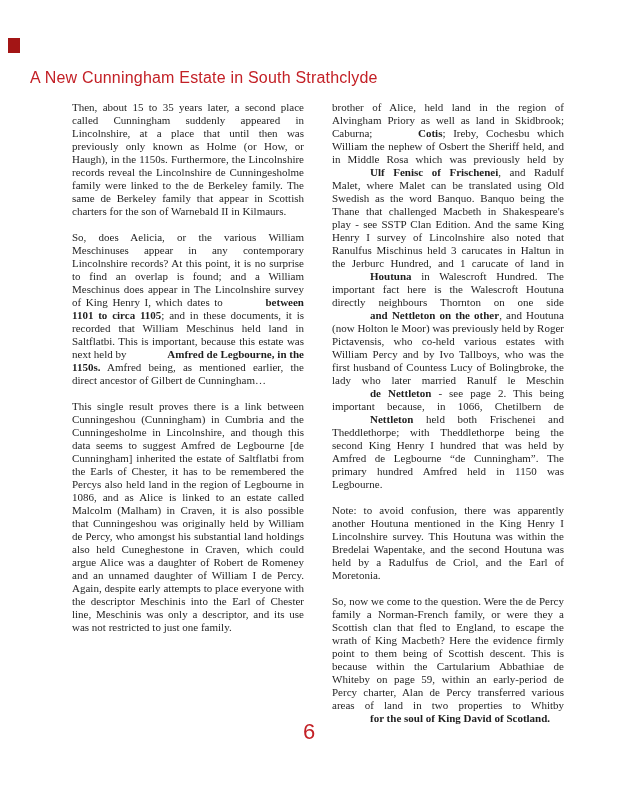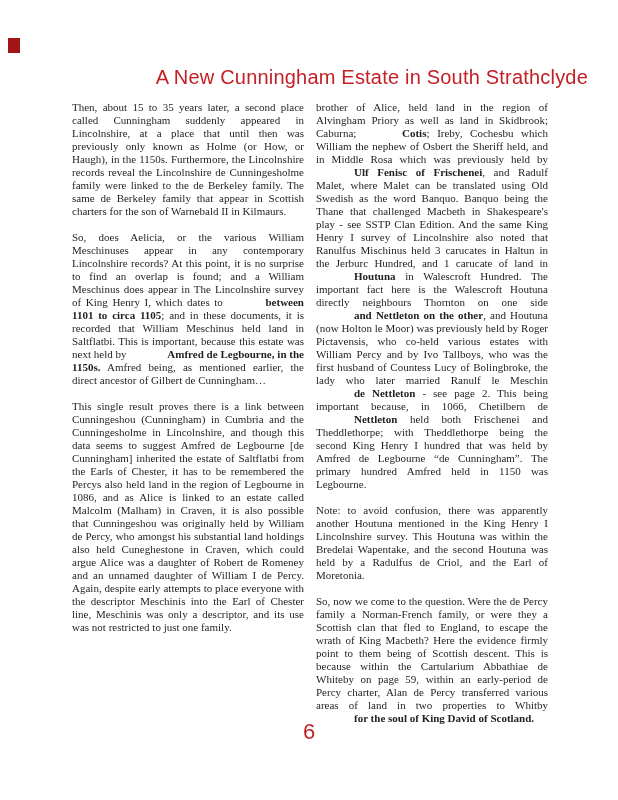--- a/index.html
+++ b/index.html
@@ -12,35 +12,35 @@
     overflow: hidden;
   }
   .corner-marker {
     position: absolute;
     left: 8px; top: 38px;
     width: 12px; height: 15px;
     background: #a31515;
   }
   .page-title {
     margin: 66px 30px 0 30px;
-    text-align: right;
+    text-align: left;
     font-family: "Liberation Sans", sans-serif;
-    font-size: 20px;
+    font-size: 16px;
     line-height: 23px;
     font-weight: 400;
     color: #c32026;
     letter-spacing: 0.2px;
     white-space: nowrap;
   }
   .columns {
     position: absolute;
     left: 72px; top: 101px;
     width: 477px;
     display: flex;
-    gap: 12px;
+    gap: 28px;
   }
   .col {
     width: 232px;
     flex: 0 0 232px;
     text-align: justify;
     font-size: 11px;
     line-height: 13px;
   }
   .col p { margin: 0 0 13px 0; }
   .col .b { font-weight: bold; padding-left: 38px; }

